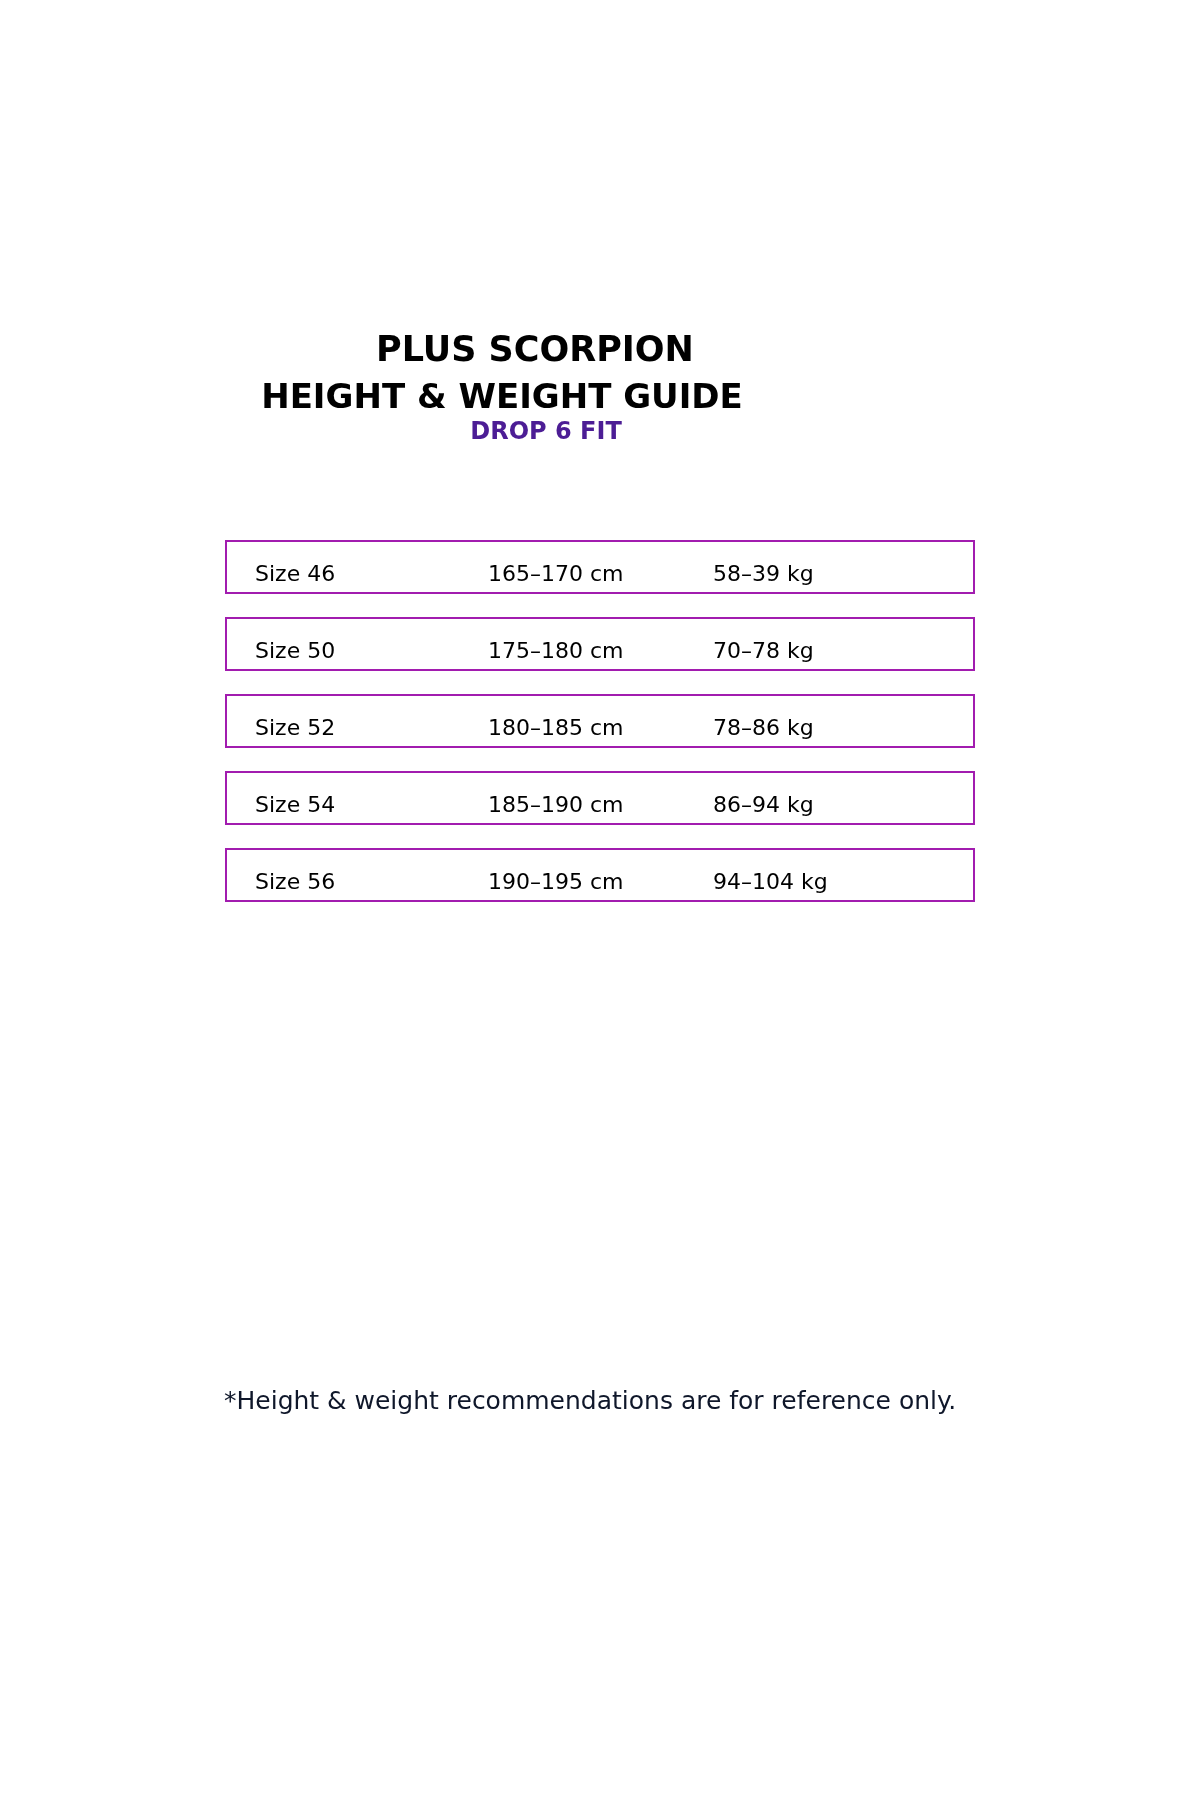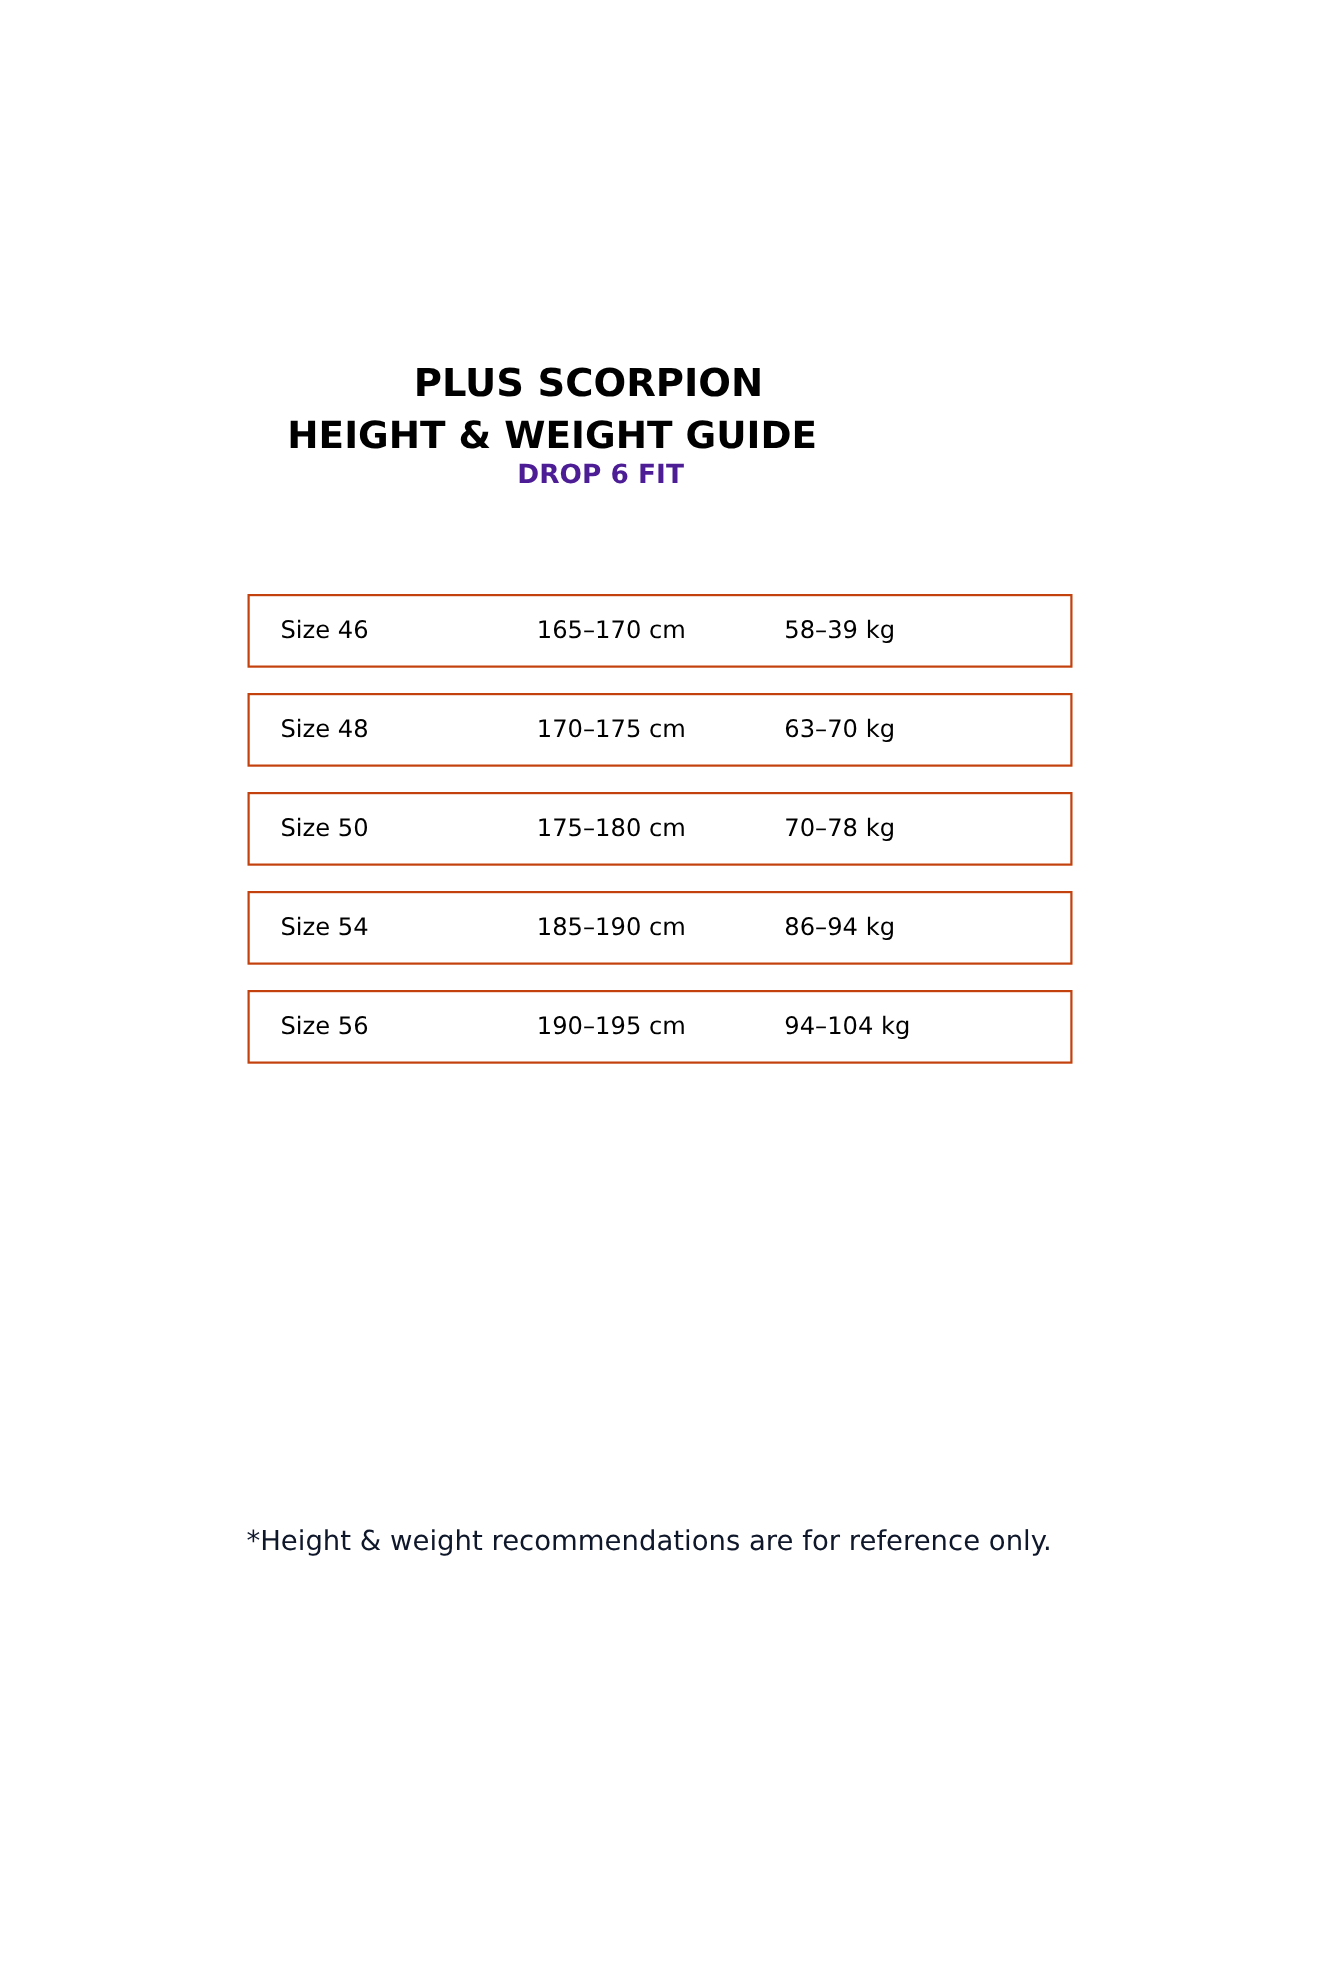--- a/index.html
+++ b/index.html
@@ -5,22 +5,22 @@
   html, body { margin: 0; padding: 0; background: #ffffff; }
   body { width: 1200px; height: 1800px; position: relative; overflow: hidden;
          font-family: "DejaVu Sans", sans-serif; color: #000; }
   .title { position: absolute; left: 0; width: 1002px; top: 329px; text-align: center;
            font-size: 35px; font-weight: bold; line-height: 40px; white-space: nowrap; padding-left: 34px; }
   .subtitle { position: absolute; left: 0; width: 1004px; top: 381px; text-align: center;
               font-size: 34px; font-weight: bold; line-height: 30px; white-space: nowrap; }
   .fit { position: absolute; left: 0; width: 1092px; top: 416px; text-align: center;
          font-size: 24px; font-weight: bold; line-height: 30px; color: #4c1d95; white-space: nowrap; }
   .rows { position: absolute; left: 225px; top: 540px; width: 750px; }
-  .row { position: relative; box-sizing: border-box; width: 750px; height: 67px;
-         border: 2px solid #c2410c; margin-bottom: 23px; font-size: 22px; line-height: 63px; }
+  .row { position: relative; box-sizing: border-box; width: 750px; height: 54px;
+         border: 2px solid #a21caf; margin-bottom: 23px; font-size: 22px; line-height: 63px; }
   .row span { position: absolute; top: 0; white-space: nowrap; }
   .c-size { left: 28px; }
   .c-height { left: 261px; }
   .c-weight { left: 486px; }
   .note { position: absolute; left: 224px; top: 1388px; font-size: 25px; line-height: 26px;
           color: #0f172a; white-space: nowrap; }
 </style>
 </head>
 <body>
 
@@ -28,28 +28,28 @@
 <div class="subtitle">HEIGHT &amp; WEIGHT GUIDE</div>
 <div class="fit">DROP 6 FIT</div>
 
 <div class="rows">
   <div class="row">
     <span class="c-size">Size 46</span>
     <span class="c-height">165–170 cm</span>
     <span class="c-weight">58–39 kg</span>
   </div>
   <div class="row">
-    <span class="c-size">Size 48</span>
-    <span class="c-height">170–175 cm</span>
-    <span class="c-weight">63–70 kg</span>
-  </div>
-  <div class="row">
     <span class="c-size">Size 50</span>
     <span class="c-height">175–180 cm</span>
     <span class="c-weight">70–78 kg</span>
+  </div>
+  <div class="row">
+    <span class="c-size">Size 52</span>
+    <span class="c-height">180–185 cm</span>
+    <span class="c-weight">78–86 kg</span>
   </div>
   <div class="row">
     <span class="c-size">Size 54</span>
     <span class="c-height">185–190 cm</span>
     <span class="c-weight">86–94 kg</span>
   </div>
   <div class="row">
     <span class="c-size">Size 56</span>
     <span class="c-height">190–195 cm</span>
     <span class="c-weight">94–104 kg</span>

